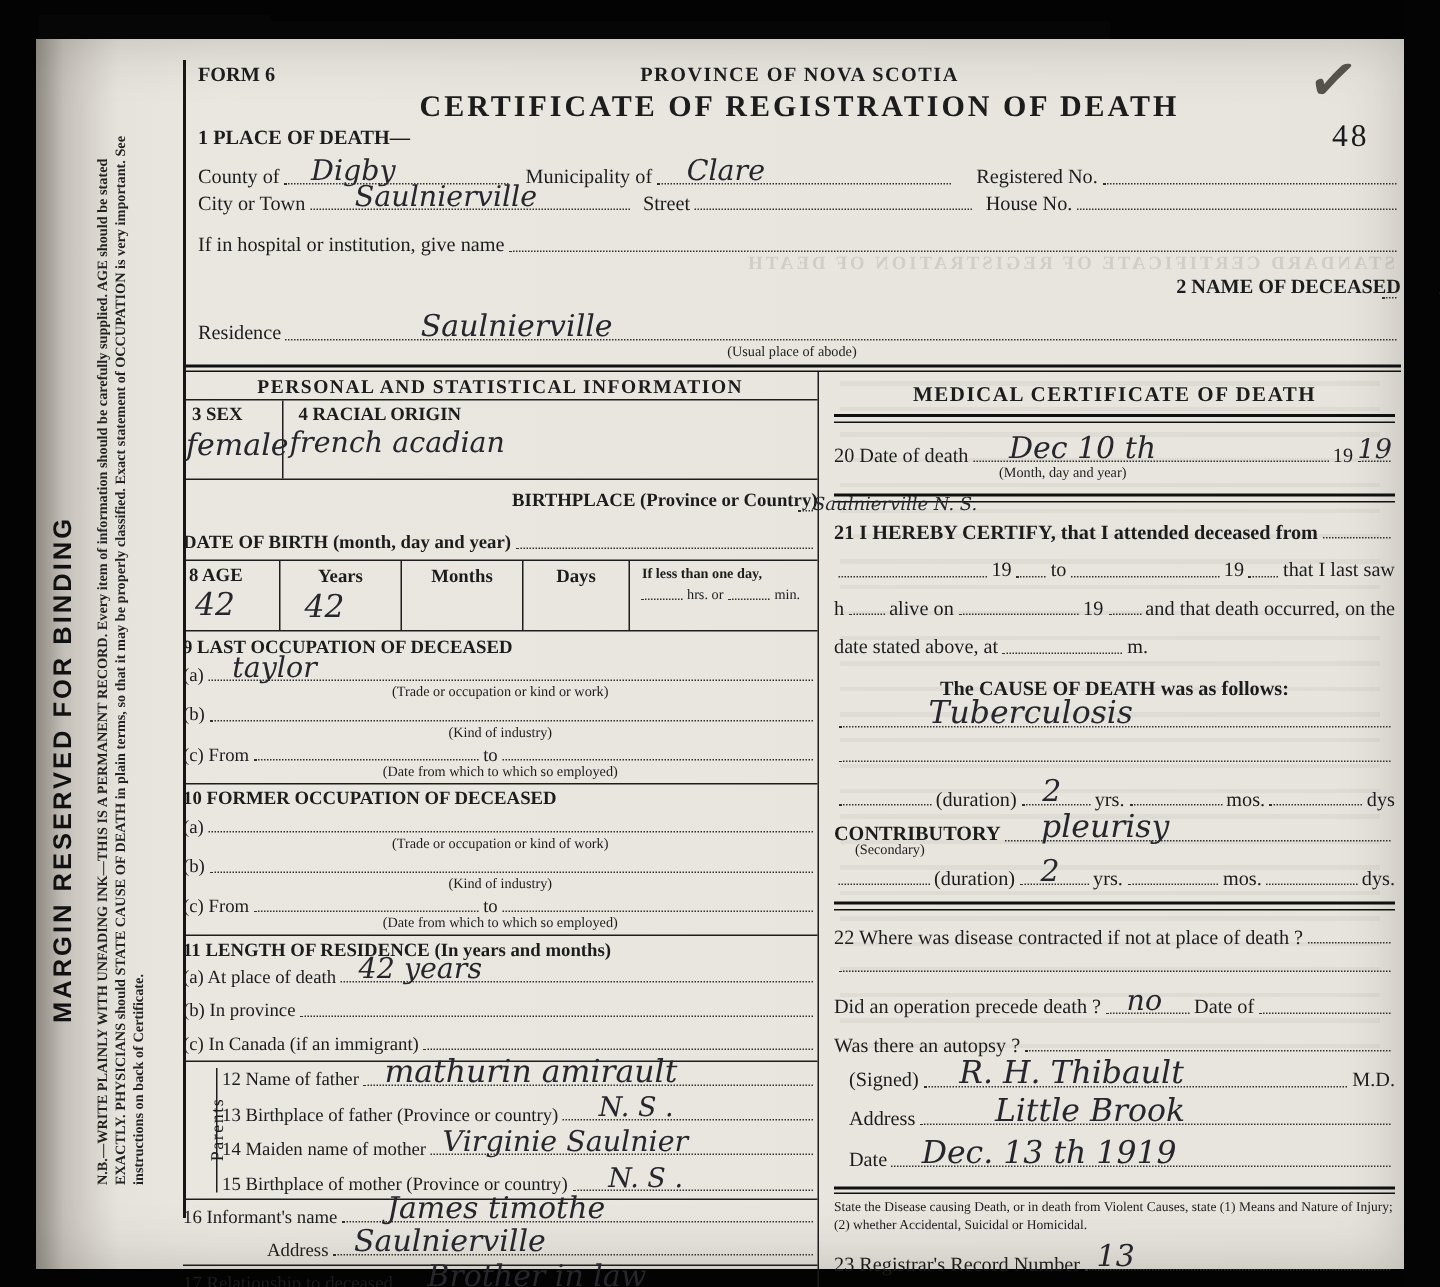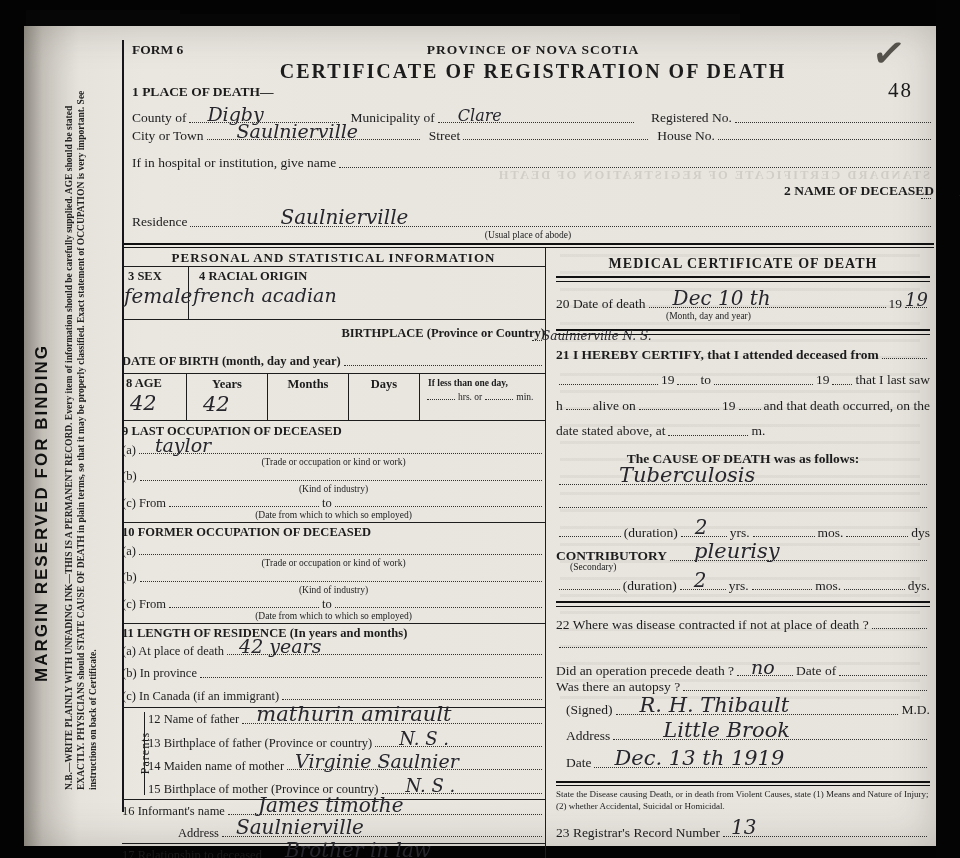--- a/index.html
+++ b/index.html
@@ -77,21 +77,21 @@
 
     <div class="fs13" style="padding-left:10px;font-weight:bold;">1 PLACE OF DEATH—</div>
 
     <div class="row fs13" style="padding-left:10px;margin-top:10px;">
       <span class="lbl">County of</span>
       <span class="dots" style="max-width:150px;">
         <span class="hand" style="left:18px;font-size:19px;">Digby</span>
       </span>
       <span class="lbl" style="margin-left:8px;">Municipality of</span>
       <span class="dots" style="max-width:200px;">
-        <span class="hand" style="left:20px;font-size:16px;">Clare</span>
+        <span class="hand" style="left:20px;font-size:19px;">Clare</span>
       </span>
       <span class="lbl" style="margin-left:14px;">Registered No.</span>
       <span class="dots"></span>
     </div>
 
     <div class="row fs13" style="padding-left:10px;margin-top:2px;">
       <span class="lbl">City or Town</span>
       <span class="dots" style="max-width:230px;">
         <span class="hand" style="left:30px;font-size:19px;">Saulnierville</span>
       </span>
@@ -386,21 +386,21 @@
 
         <div class="row fs13" style="margin-top:12px;">
           <span class="lbl">Did an operation precede death ?</span>
           <span class="dots" style="max-width:56px;">
             <span class="hand" style="left:14px;font-size:19px;">no</span>
           </span>
           <span class="lbl">Date of</span>
           <span class="dots"></span>
         </div>
 
-        <div class="row fs13" style="">
+        <div class="row fs13" style="margin-top:10px;">
           <span class="lbl">Was there an autopsy ?</span>
           <span class="dots"></span>
         </div>
 
         <div class="row fs13" style="margin-top:8px;padding-left:10px;">
           <span class="lbl">(Signed)</span>
           <span class="dots">
             <span class="hand" style="left:24px;font-size:21px;">R. H. Thibault</span>
           </span>
           <span class="lbl">M.D.</span>

